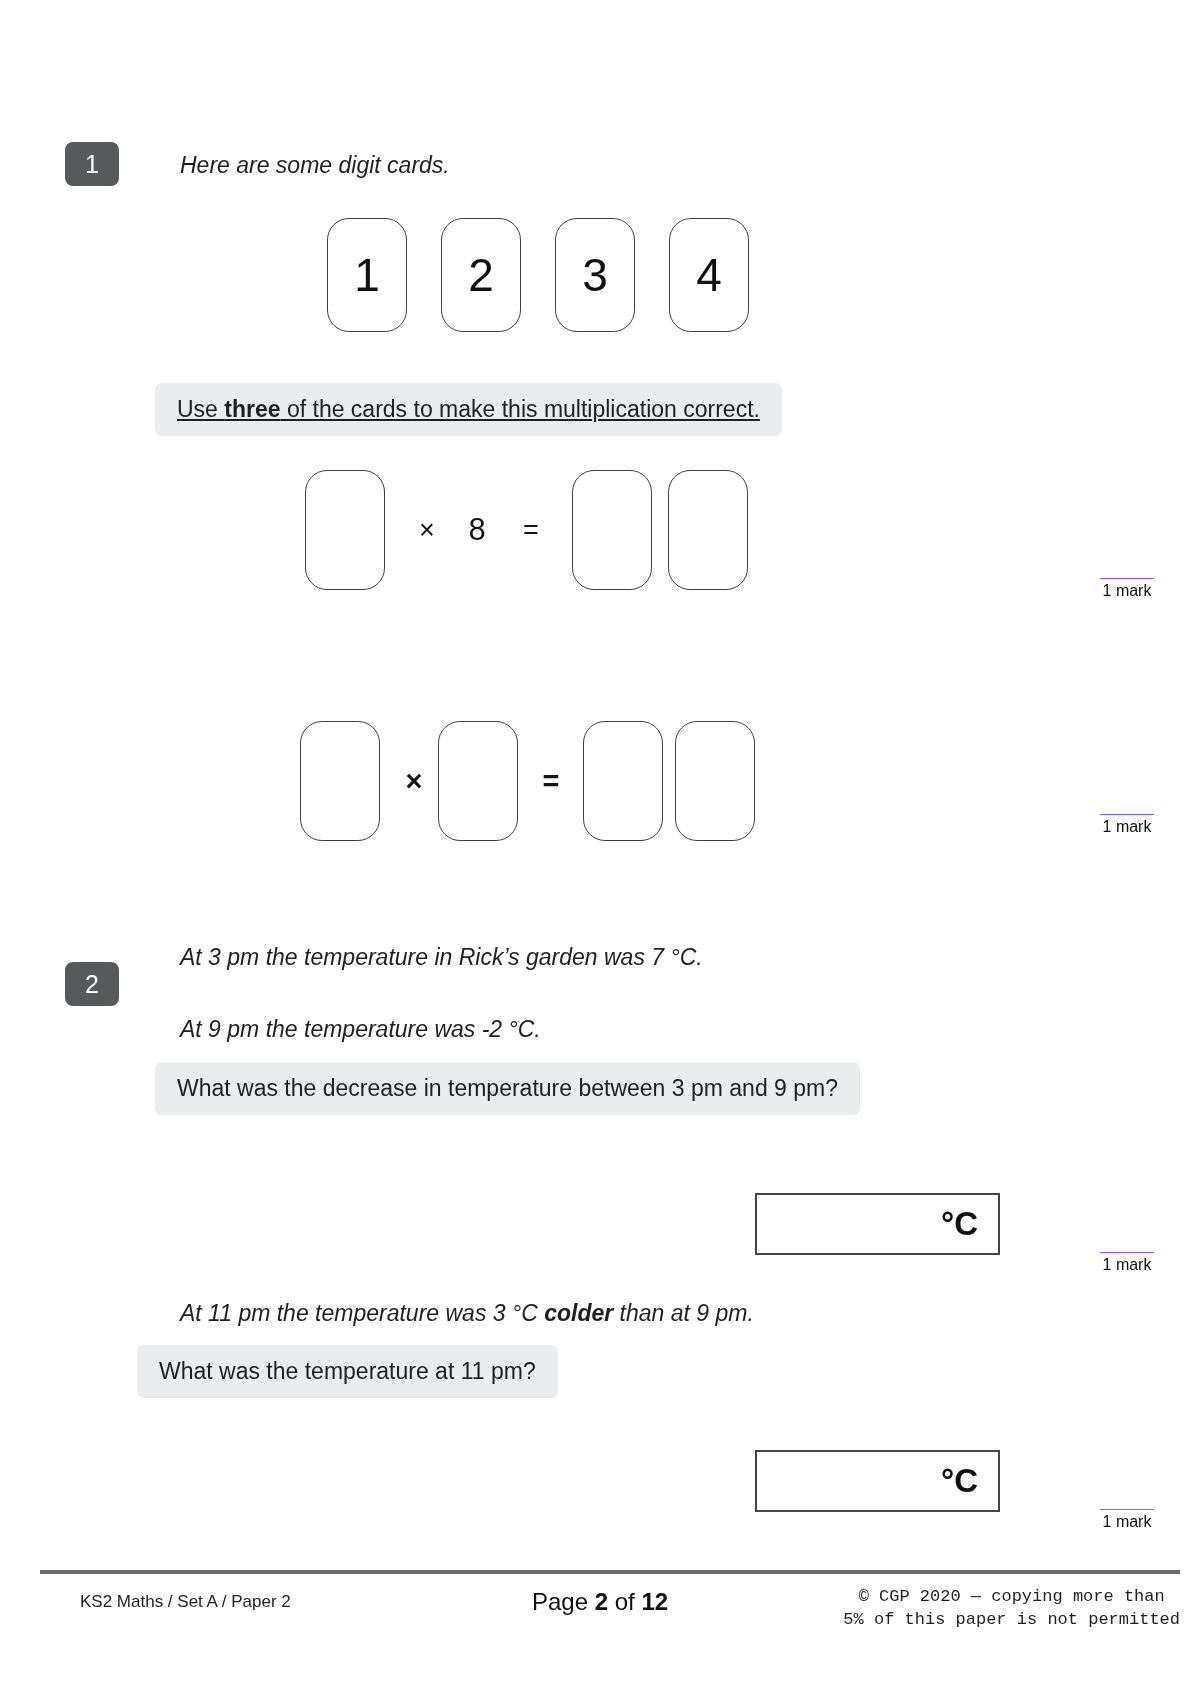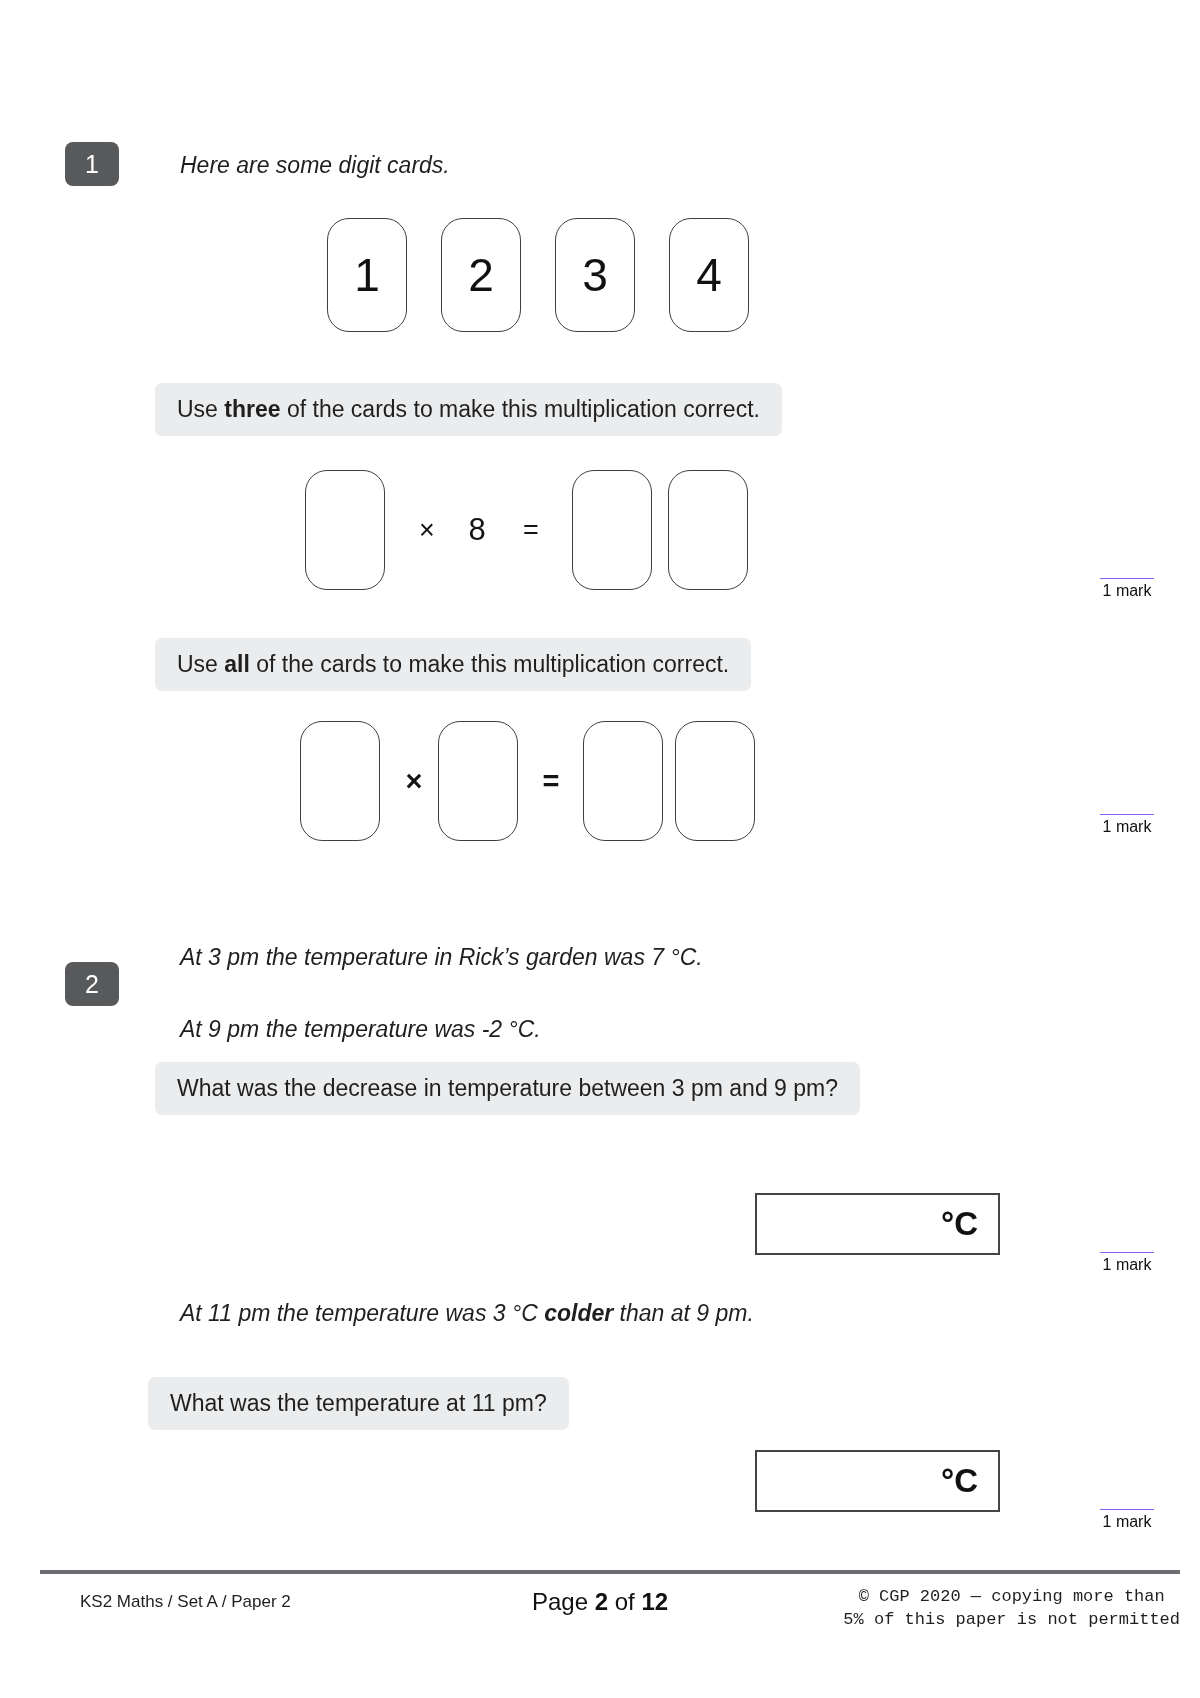--- a/index.html
+++ b/index.html
@@ -90,38 +90,35 @@
         <span>2</span>
       </div>
     <div class="card">
         <span>3</span>
       </div>
     <div class="card">
         <span>4</span>
       </div>
   </div>
 
-  <div class="abs strip" style="left:155px;top:383px;">
+  <div class="abs strip" style="left:155px;top:383px;text-decoration:underline;">
     <span>Use </span><b>three</b><span> of the cards to make this multiplication correct.</span>
   </div>
 
   <div class="abs mult-row" style="left:305px;top:470px;">
     <div class="slot"></div>
     <span class="sym" style="margin-left:27px;">×</span>
     <span class="num8" style="margin-left:20px;">8</span>
     <span class="sym" style="margin-left:24px;">=</span>
     <div class="slot" style="margin-left:26px;"></div>
     <div class="slot" style="margin-left:16px;"></div>
   </div>
 
   <div class="abs mark" style="left:1100px;top:578px;">1 mark</div>
 
-  <div class="abs strip" style="left:155px;top:638px;">
-    <span>Use </span><b>all</b><span> of the cards to make this multiplication correct.</span>
-  </div>
 
   <div class="abs mult-row" style="left:300px;top:721px;">
     <div class="slot"></div>
     <span class="sym bold" style="margin-left:19px;">×</span>
     <div class="slot" style="margin-left:9px;"></div>
     <span class="sym bold" style="margin-left:18px;">=</span>
     <div class="slot" style="margin-left:17px;"></div>
     <div class="slot" style="margin-left:12px;"></div>
   </div>
 
@@ -137,21 +134,21 @@
 
   <div class="abs ansbox" style="left:755px;top:1193px;">
     <span>°C</span>
   </div>
   <div class="abs mark" style="left:1100px;top:1252px;">1 mark</div>
 
   <div class="abs body-text" style="left:180px;top:1300px;">
     <span>At 11 pm the temperature was 3 °C </span><b>colder</b><span> than at 9 pm.</span>
   </div>
 
-  <div class="abs strip" style="left:148px;top:1345px;margin-top:32px;">What was the temperature at 11 pm?</div>
+  <div class="abs strip" style="left:137px;top:1345px;">What was the temperature at 11 pm?</div>
 
   <div class="abs ansbox" style="left:755px;top:1450px;">
     <span>°C</span>
   </div>
   <div class="abs mark" style="left:1100px;top:1509px;">1 mark</div>
 
   <div class="abs footer-rule"></div>
   <div class="abs footer-small" style="left:40px;top:1592px;margin-left:40px;">KS2 Maths / Set A / Paper 2</div>
   <div class="abs footer-page" style="left:0;top:1588px;width:1200px;text-align:center;">
     <span>Page</span>

